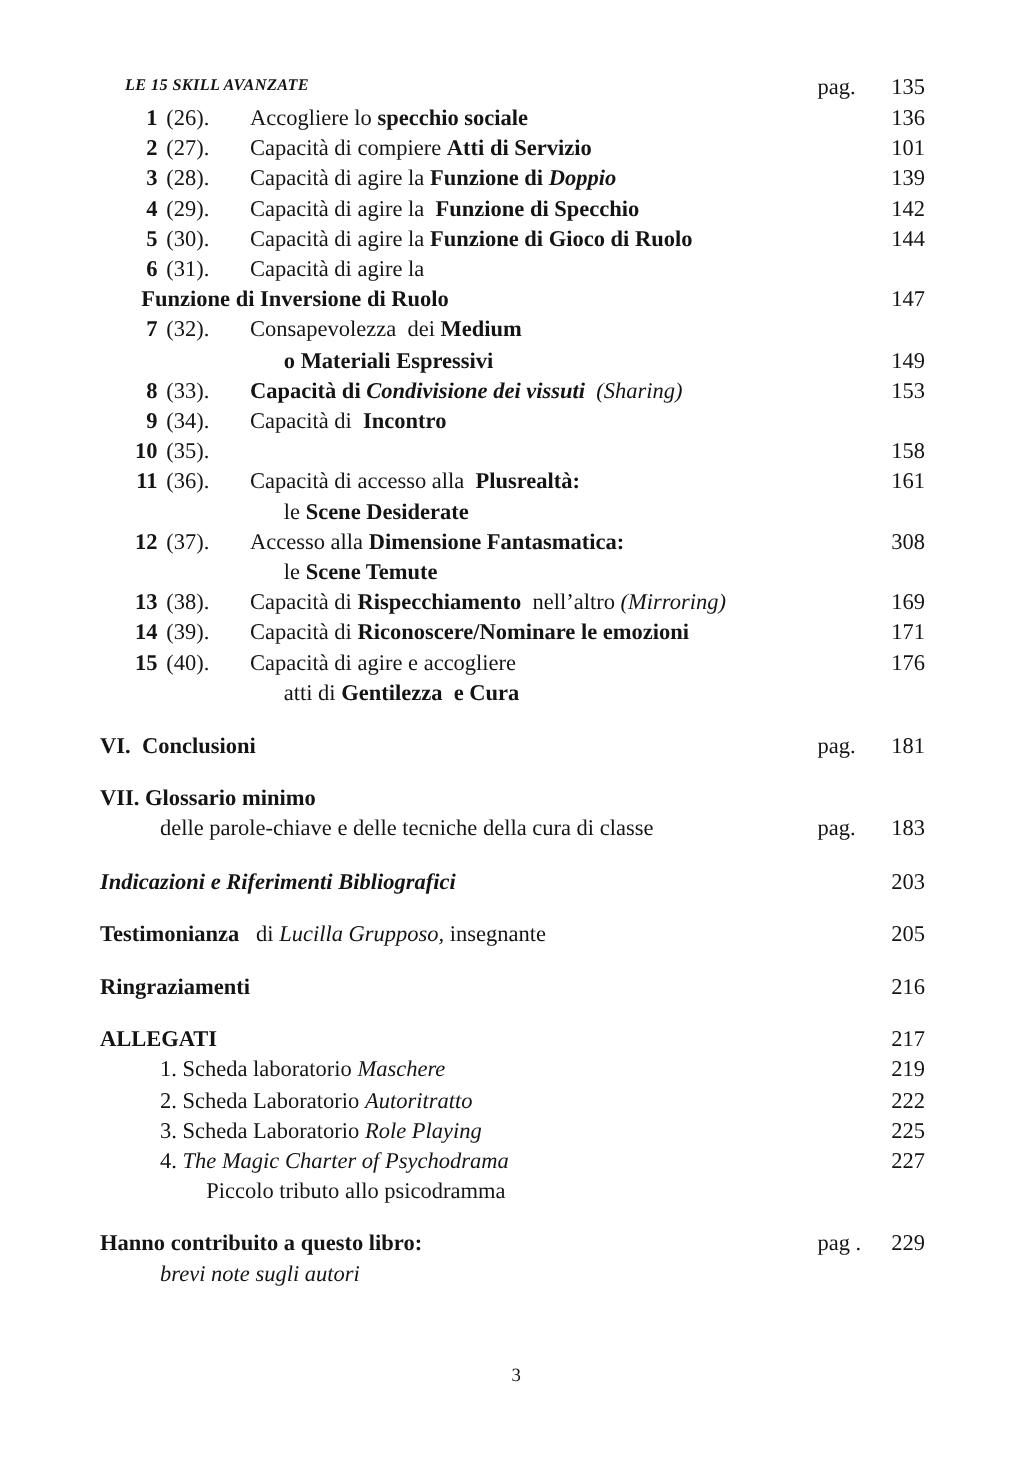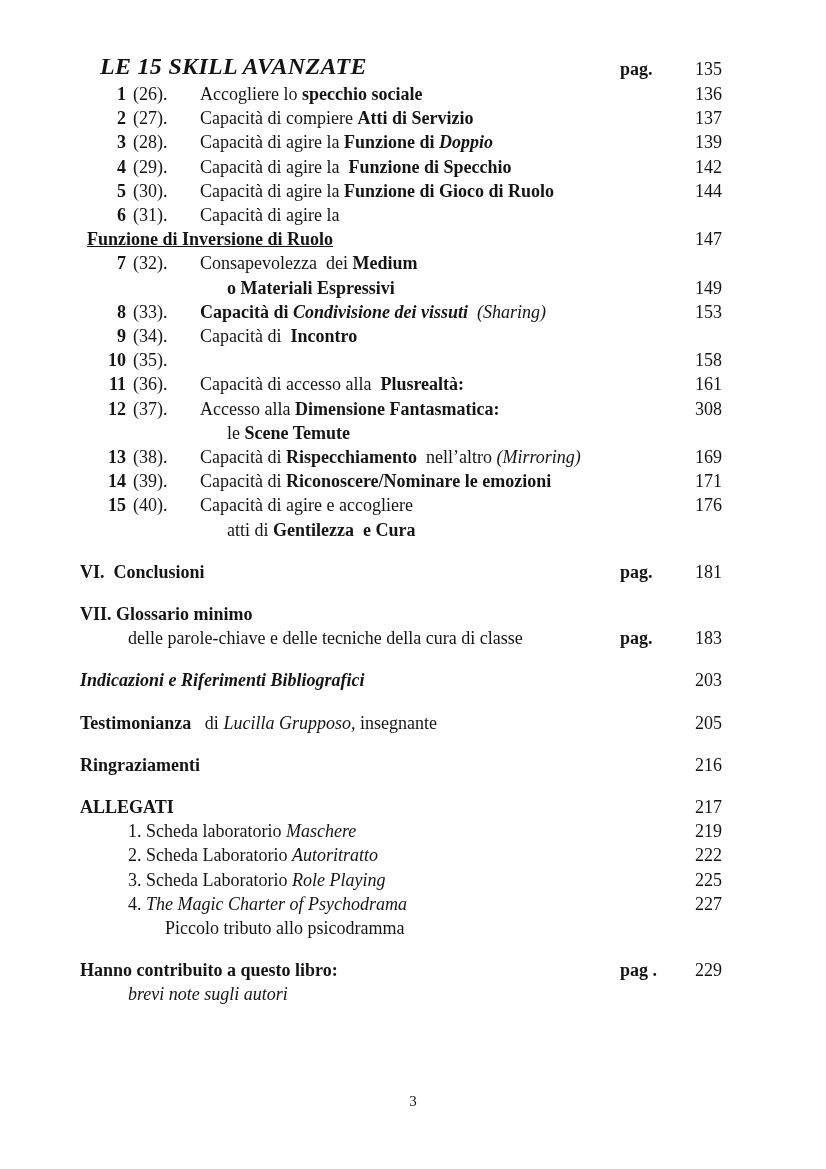--- a/index.html
+++ b/index.html
@@ -12,35 +12,35 @@
   .toc-section{margin-bottom:18px;}
   .row{position:relative;line-height:24.2px;min-height:24.2px;}
   
   .num{position:absolute;left:80px;top:0;width:46px;text-align:right;font-weight:bold;}
   .paren{position:absolute;left:133px;top:0;}
   
   .desc{display:block;}
   .lvl-item .desc{margin-left:200px;}
   .lvl-h   .desc{margin-left:80px;}
   .lvl-t   .desc{margin-left:100px;}
-  .lvl-s1  .desc{margin-left:87px;text-decoration:underline;}
+  .lvl-s1  .desc{margin-left:113px;}
   .lvl-s2  .desc{margin-left:227px;}
   .lvl-s3  .desc{margin-left:128px;}
   .lvl-s4  .desc{margin-left:165px;}
   
-  .pag{position:absolute;left:620px;top:0;font-weight:bold;}
-  .pnum{position:absolute;left:695px;top:0;width:45px;text-align:left;}
+  .pag{position:absolute;left:654px;top:0;}
+  .pnum{position:absolute;left:695px;top:0;width:45px;text-align:right;}
   
   .sg-r{font-weight:normal;font-style:normal;}
   .sg-b{font-weight:bold;}
   .sg-i{font-style:italic;}
   .sg-bi{font-weight:bold;font-style:italic;}
   
   .lvl-t{line-height:28px;min-height:28px;}
-  .lvl-t .sg-bi{font-size:24px;letter-spacing:0.3px;}
+  .lvl-t .sg-bi{font-size:13px;letter-spacing:0.3px;}
   .lvl-t .pag,.lvl-t .pnum{top:3px;}
   .footer-pagenum{
     position:absolute;top:1093px;left:0;right:0;text-align:center;
     font-size:15px;color:#141414;
   }
 </style>
 </head>
 <body>
 
 <div class="page">
@@ -54,21 +54,21 @@
         <div class="row lvl-item">
           <span class="num">1</span>
           <span class="paren">(26).</span>
           <span class="desc"><span class="sg-r"> Accogliere lo </span><span class="sg-b">specchio sociale</span></span>
           <span class="pnum">136</span>
         </div>
         <div class="row lvl-item">
           <span class="num">2</span>
           <span class="paren">(27).</span>
           <span class="desc"><span class="sg-r">Capacità di compiere </span><span class="sg-b">Atti di Servizio</span></span>
-          <span class="pnum">137</span>
+          <span class="pnum">101</span>
         </div>
         <div class="row lvl-item">
           <span class="num">3</span>
           <span class="paren">(28).</span>
           <span class="desc"><span class="sg-r">Capacità di agire la </span><span class="sg-b">Funzione di </span><span class="sg-bi">Doppio</span></span>
           <span class="pnum">139</span>
         </div>
         <div class="row lvl-item">
           <span class="num">4</span>
           <span class="paren">(29).</span>
@@ -113,20 +113,23 @@
         <div class="row lvl-item">
           <span class="num">10</span>
           <span class="paren">(35).</span>
           <span class="pnum">158</span>
         </div>
         <div class="row lvl-item">
           <span class="num">11</span>
           <span class="paren">(36).</span>
           <span class="desc"><span class="sg-r">Capacità di accesso alla&nbsp; </span><span class="sg-b">Plusrealtà:</span></span>
           <span class="pnum">161</span>
+        </div>
+        <div class="row lvl-s2">
+          <span class="desc"><span class="sg-r">le </span><span class="sg-b">Scene Desiderate</span></span>
         </div>
         <div class="row lvl-item">
           <span class="num">12</span>
           <span class="paren">(37).</span>
           <span class="desc"><span class="sg-r">Accesso alla </span><span class="sg-b">Dimensione Fantasmatica:</span></span>
           <span class="pnum">308</span>
         </div>
         <div class="row lvl-s2">
           <span class="desc"><span class="sg-r">le </span><span class="sg-b">Scene Temute</span></span>
         </div>

